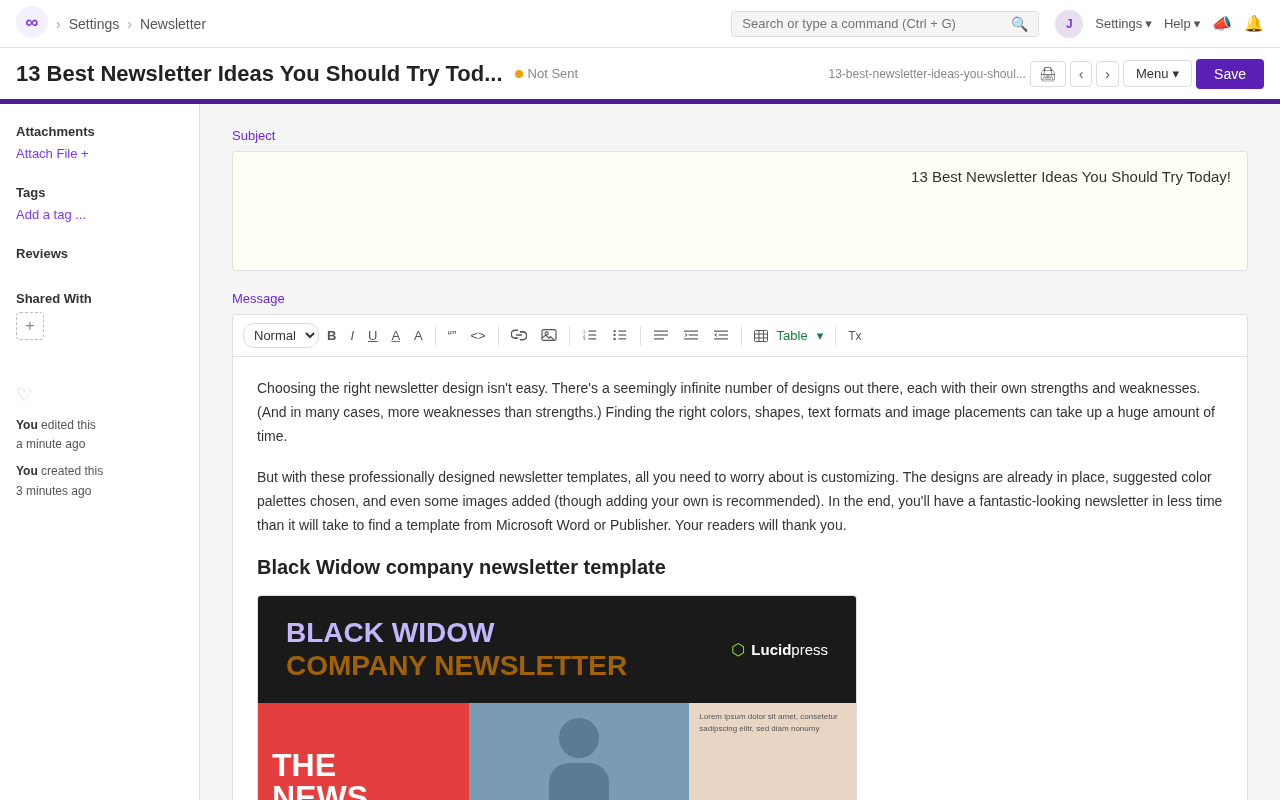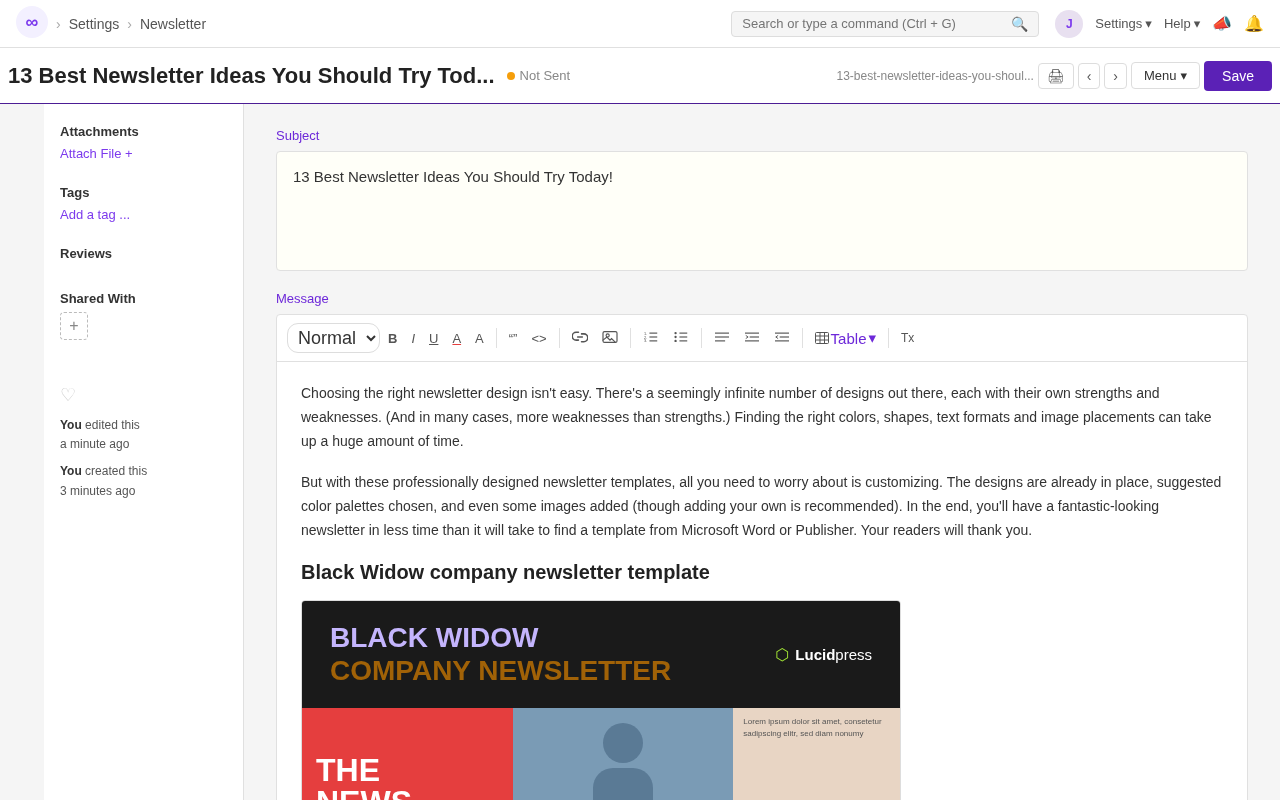--- a/index.html
+++ b/index.html
@@ -18,34 +18,34 @@
     }
     .nav-search input { border: none; background: transparent; outline: none; font-size: 13px; color: #555; width: 100%; }
     .nav-search-icon { color: #888; font-size: 14px; }
     .nav-actions { display: flex; align-items: center; gap: 12px; margin-left: 8px; }
     .nav-avatar { width: 28px; height: 28px; background: #e8e0f0; border-radius: 50%; display:flex;align-items:center;justify-content:center; font-size:12px; font-weight:600; color:#7c3aed; }
     .nav-btn { background: none; border: none; cursor: pointer; color: #555; font-size: 13px; display:flex;align-items:center;gap:3px; }
     .nav-icon-btn { background: none; border: none; cursor: pointer; color: #666; font-size: 16px; }
 
     
     .title-bar {
-      display: flex; align-items: center; background: #fff; border-bottom: 1px solid #4c1d95;
-      height: 56px; padding: 0 8px; gap: 12px;
+      display: flex; align-items: center; background: #fff; border-bottom: 5px solid #4c1d95;
+      height: 56px; padding: 0 16px; gap: 12px;
     }
     .doc-title { font-size: 22px; font-weight: 600; color: #222; }
     .status-badge { display:flex;align-items:center;gap:5px; font-size:13px; color:#888; }
     .status-dot { width: 8px; height: 8px; border-radius: 50%; background: #f59e0b; }
     .title-actions { margin-left: auto; display:flex;align-items:center;gap:4px; }
     .slug-text { font-size: 12px; color: #888; }
     .icon-btn { background: none; border: 1px solid #ddd; border-radius: 4px; padding: 4px 8px; cursor: pointer; color: #555; font-size: 14px; }
     .menu-btn { background: none; border: 1px solid #ddd; border-radius: 4px; padding: 5px 12px; cursor: pointer; color: #333; font-size: 13px; display:flex;align-items:center;gap:4px; }
     .save-btn { background: #5b21b6; color: #fff; border: none; border-radius: 4px; padding: 7px 18px; cursor: pointer; font-size: 14px; font-weight: 500; }
 
     
-    .main-layout { display: flex; height: calc(800px - 48px - 56px); padding-left: 44px; }
+    .main-layout { display: flex; height: calc(800px - 48px - 56px); }
 
     
     .sidebar {
       width: 200px; min-width: 200px; background: #fff; border-right: 1px solid #e0e0e0;
       padding: 20px 16px; display:flex;flex-direction:column;gap:24px; overflow-y:auto;
     }
     .sidebar-section-title { font-size: 13px; font-weight: 600; color: #333; margin-bottom: 6px; }
     .sidebar-link { color: #7c3aed; font-size: 13px; cursor: pointer; text-align: right; }
     .sidebar-add-btn {
       width: 28px; height: 28px; border: 1px dashed #bbb; border-radius: 4px;
@@ -57,40 +57,40 @@
 
     
     .content-area { flex: 1; overflow-y: auto; padding: 24px 32px; background: #f5f5f5; }
 
     
     .field-label { font-size: 13px; color: #6d28d9; margin-bottom: 8px; }
     .subject-box {
       background: #fffff8; border: 1px solid #e0e0e0; border-radius: 4px;
       padding: 16px; min-height: 120px; margin-bottom: 20px;
     }
-    .subject-text { font-size: 15px; color: #333; }
+    .subject-text { font-size: 15px; color: #333; text-align: right; }
 
     
     .message-section { background: #fff; border: 1px solid #e0e0e0; border-radius: 4px; }
     .toolbar {
       display: flex; align-items: center; gap: 2px; padding: 8px 10px;
       border-bottom: 1px solid #e0e0e0; flex-wrap: wrap;
     }
     .toolbar-select {
-      border: 1px solid #ddd; border-radius: 11px; padding: 3px 6px; font-size: 18px;
+      border: 1px solid #ddd; border-radius: 11px; padding: 3px 6px; font-size: 13px;
       background: #fff; cursor: pointer; color: #333;
     }
     .toolbar-btn {
       background: none; border: none; cursor: pointer; color: #555; font-size: 13px;
       padding: 4px 6px; border-radius: 3px; line-height: 1;
     }
     .toolbar-divider { width: 1px; height: 20px; background: #e0e0e0; margin: 0 4px; }
     .toolbar-table-btn {
-      display:flex;align-items:center;gap:2px; background: none; border: none;
-      cursor: pointer; color: #6d28d9; font-size: 15px; padding: 4px 6px; border-radius: 3px;
+      display:flex;align-items:center;gap:9px; background: none; border: none;
+      cursor: pointer; color: #15803d; font-size: 13px; padding: 4px 6px; border-radius: 3px;
     }
 
     
     .editor-content { padding: 20px 24px; }
     .editor-para { font-size: 14px; color: #333; line-height: 1.7; margin-bottom: 18px; }
     .editor-h2 { font-size: 20px; font-weight: 700; color: #222; margin-bottom: 16px; }
 
     
     .newsletter-mockup { border: 1px solid #ddd; border-radius: 4px; overflow: hidden; max-width: 600px; }
     .mockup-header { background: #1a1a1a; padding: 20px 28px; display:flex;align-items:center;justify-content:space-between; }

